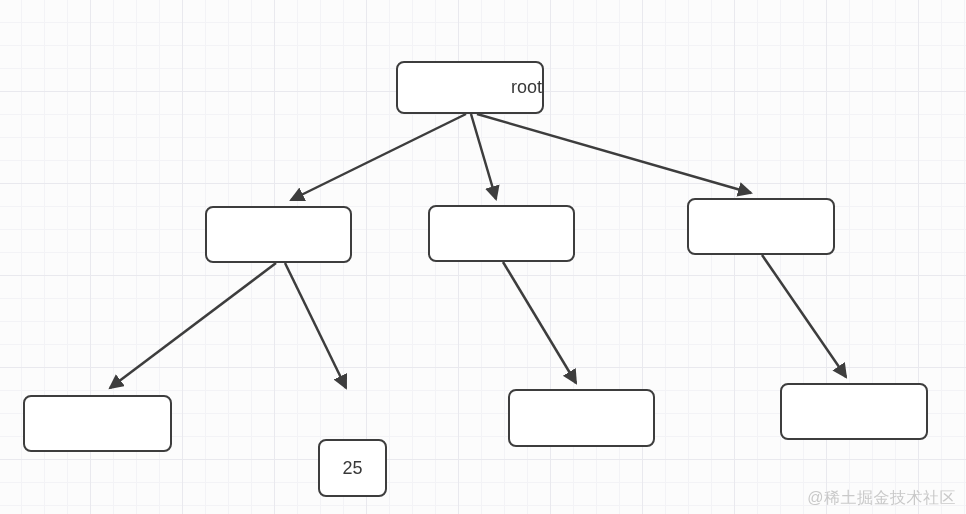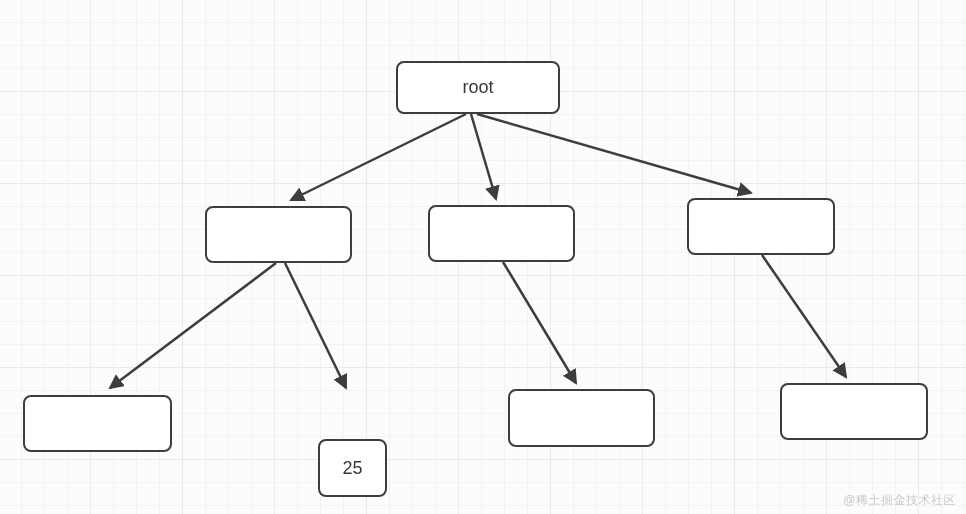--- a/index.html
+++ b/index.html
@@ -34,26 +34,26 @@
   }
   .edges {
     position: absolute;
     left: 0; top: 0;
     pointer-events: none;
   }
   .watermark {
     position: absolute;
     right: 10px;
     bottom: 5px;
-    font-size: 12px;
+    font-size: 16px;
     color: #c9c9c9;
     letter-spacing: 0.5px;
   }
   
-  #root-node   { left: 396px; top: 61px;  width: 164px; height: 53px; }
+  #root-node   { left: 396px; top: 61px;  width: 148px; height: 53px; justify-content: flex-end; }
   #child-left  { left: 205px; top: 206px; width: 147px; height: 57px; }
   #child-mid   { left: 428px; top: 205px; width: 147px; height: 57px; }
   #child-right { left: 687px; top: 198px; width: 148px; height: 57px; }
   #leaf-left   { left: 23px;  top: 395px; width: 149px; height: 57px; }
   #cell-0      { left: 250px; top: 394px; width: 68px;  height: 58px; }
   #cell-1      { left: 318px; top: 394px; width: 69px;  height: 58px; margin-top: 45px; }
   #cell-2      { left: 387px; top: 394px; width: 68px;  height: 58px; }
   #leaf-mid    { left: 508px; top: 389px; width: 147px; height: 58px; }
   #leaf-right  { left: 780px; top: 383px; width: 148px; height: 57px; }
 </style>

